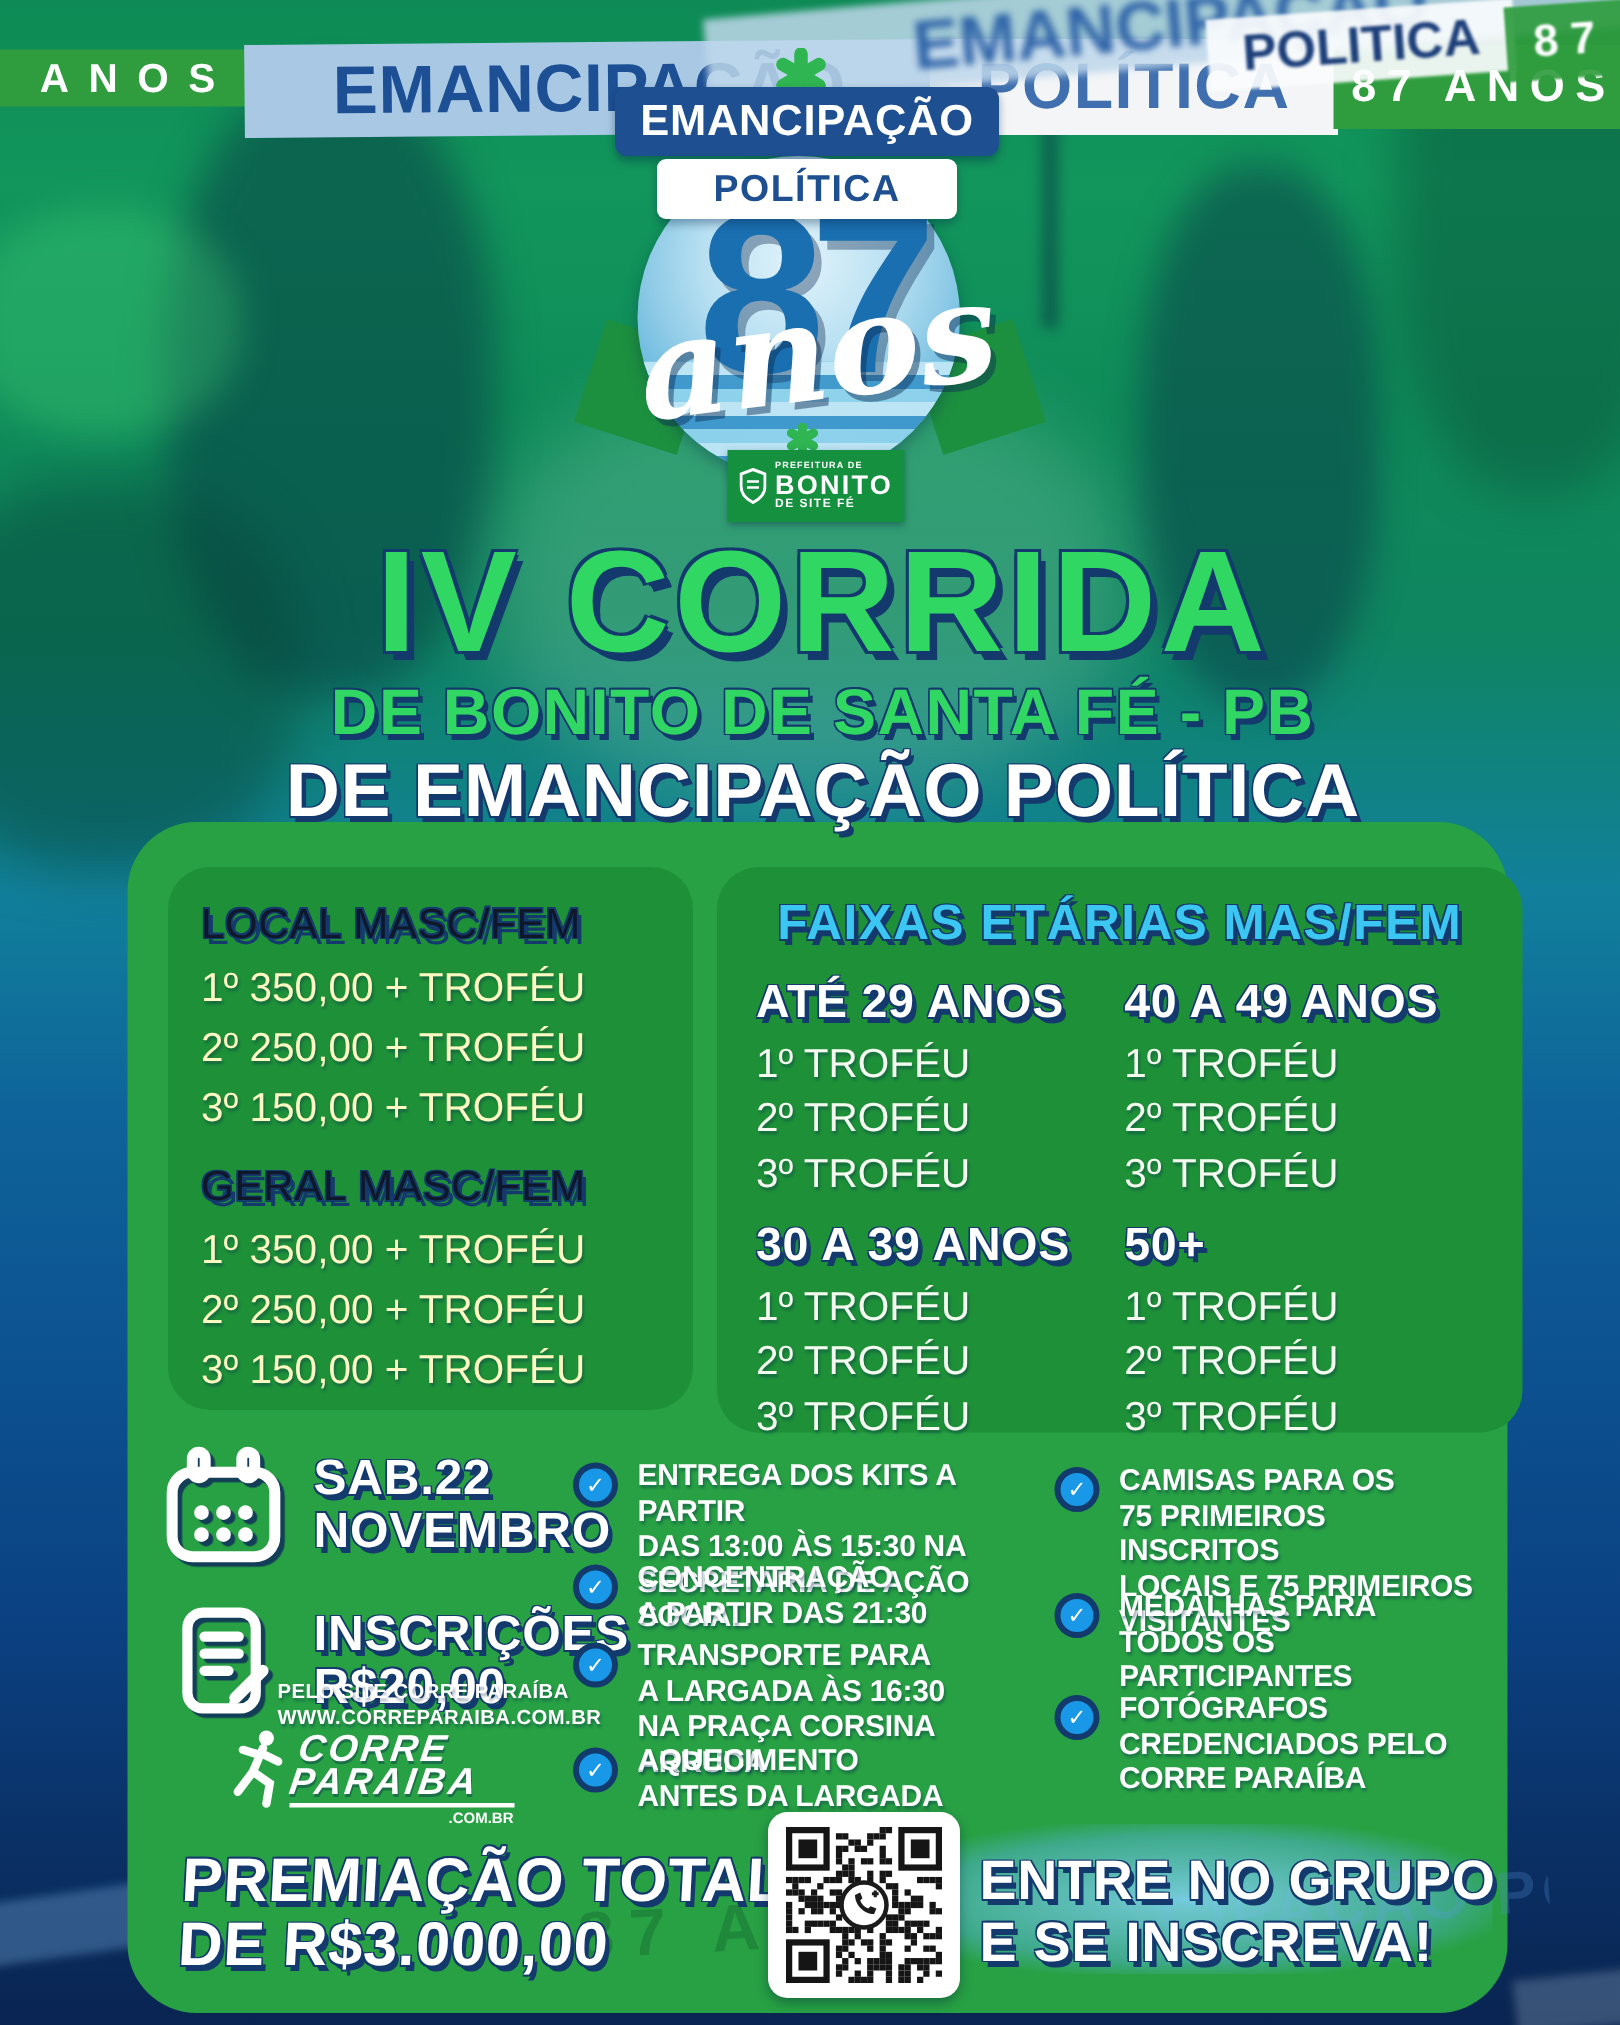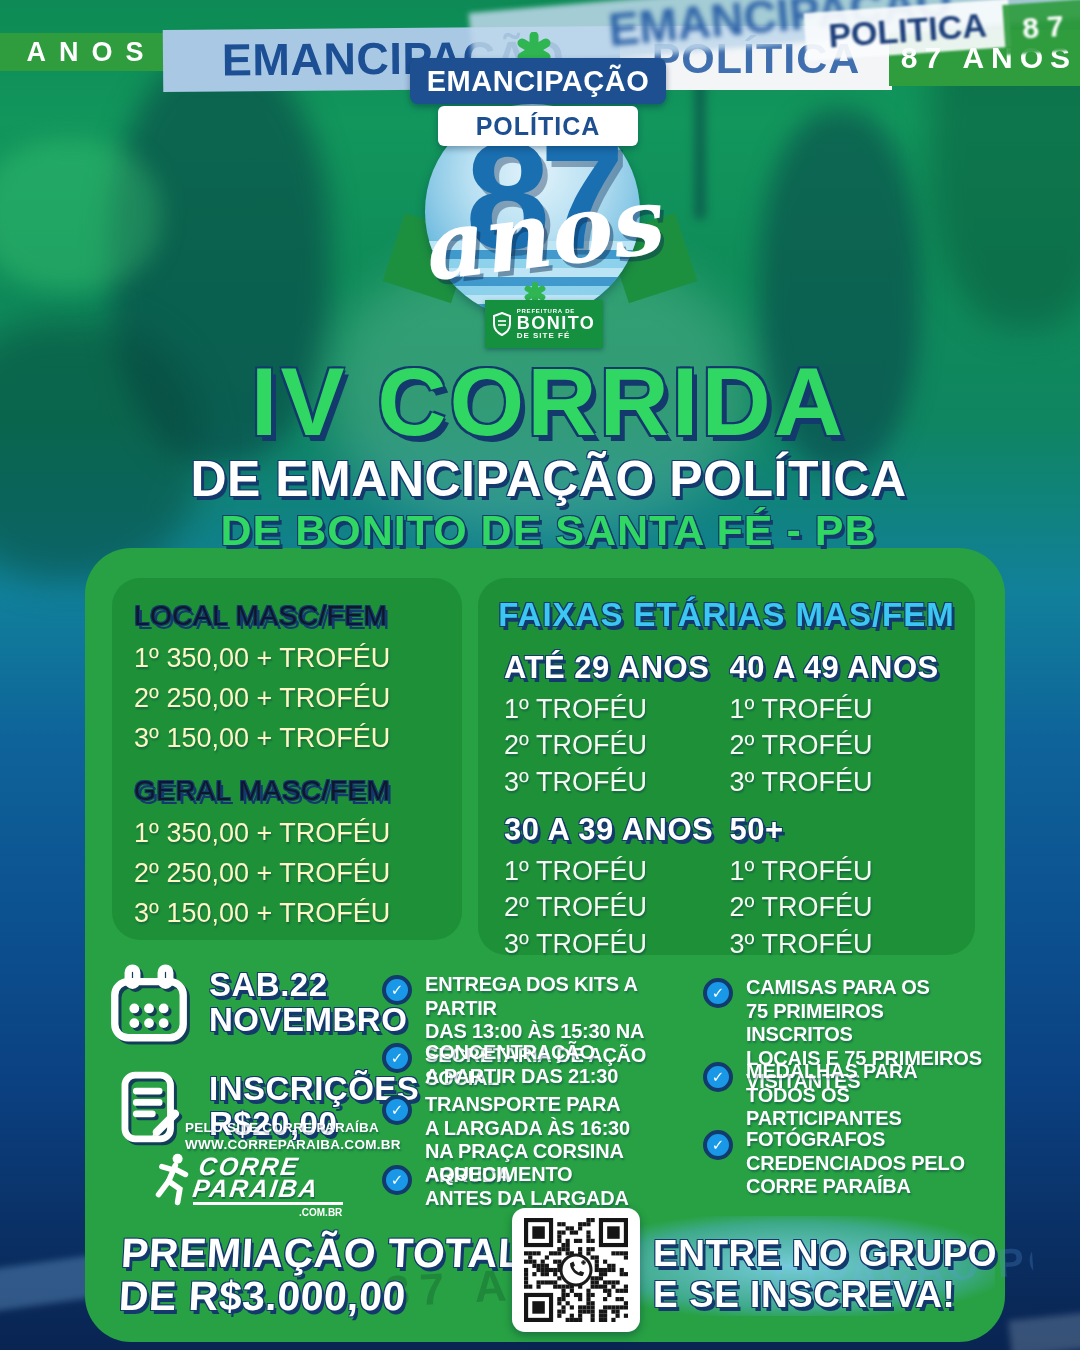--- a/index.html
+++ b/index.html
@@ -113,22 +113,22 @@
       <div style="color:#fff;line-height:1;">
         <div class="b" style="font-size:6px;letter-spacing:.8px;">PREFEITURA DE</div>
         <div class="b" style="font-size:18px;letter-spacing:1.5px;">BONITO</div>
         <div class="b" style="font-size:8px;letter-spacing:1px;">DE SITE FÉ</div>
       </div>
     </div>
   </div>
 
   <div class="abs" style="left:17px;right:0;top:354px;text-align:center;z-index:4;">
     <div class="b outline-sh" style="font-size:96px;line-height:1;color:#30d763;letter-spacing:3px;">IV CORRIDA</div>
+    <div class="b outline-sh-sm" style="font-size:43px;line-height:1.02;color:#30d763;letter-spacing:1px;margin-top:4px;">DE BONITO DE SANTA FÉ - PB</div>
     <div class="b outline-sh-sm" style="font-size:50px;line-height:1.02;color:#fff;letter-spacing:.5px;margin-top:4px;">DE EMANCIPAÇÃO POLÍTICA</div>
-    <div class="b outline-sh-sm" style="font-size:43px;line-height:1.02;color:#30d763;letter-spacing:1px;margin-top:4px;">DE BONITO DE SANTA FÉ - PB</div>
   </div>
 
   <div class="ghost" style="left:-10px;top:1262px;width:110px;height:42px;background:rgba(120,175,220,.35);filter:blur(3px);transform:rotate(-8deg);"></div>
   <div class="ghost" style="left:1010px;top:1316px;width:90px;height:36px;background:rgba(220,235,245,.22);filter:blur(3px);transform:rotate(-6deg);"></div>
 
   <div class="panel">
 
     <div class="ghost" style="left:300px;top:712px;font-size:44px;letter-spacing:10px;color:rgba(9,72,36,.28);">87 ANOS</div>
     <div class="ghost" style="left:688px;top:700px;font-size:40px;letter-spacing:4px;color:rgba(80,140,205,.28);transform:rotate(-4deg);width:260px;overflow:hidden;white-space:nowrap;">CIPAÇÃO POLITICA</div>
 
@@ -140,21 +140,21 @@
         <div class="p-item soft-sh">3º 150,00 + TROFÉU</div>
       </div>
       <div class="p-head outline-sh-sm" style="margin-top:20px;">GERAL MASC/FEM</div>
       <div style="margin-top:10px;">
         <div class="p-item soft-sh">1º 350,00 + TROFÉU</div>
         <div class="p-item soft-sh">2º 250,00 + TROFÉU</div>
         <div class="p-item soft-sh">3º 150,00 + TROFÉU</div>
       </div>
     </div>
 
-    <div class="inner" style="left:393px;top:30px;width:497px;height:377px;padding:18px 0 0 0;box-sizing:border-box;">
+    <div class="inner" style="left:393px;top:30px;width:537px;height:377px;padding:18px 0 0 0;box-sizing:border-box;">
       <div class="b outline-sh-sm" style="text-align:center;font-size:33px;color:#3cc6f2;letter-spacing:1px;">FAIXAS ETÁRIAS MAS/FEM</div>
       <div style="display:grid;grid-template-columns:1fr 1fr;padding:16px 20px 0 26px;">
         <div>
           <div class="age-label outline-sh-sm">ATÉ 29 ANOS</div>
           <div class="age-item soft-sh" style="margin-top:8px;">1º TROFÉU</div>
           <div class="age-item soft-sh">2º TROFÉU</div>
           <div class="age-item soft-sh">3º TROFÉU</div>
           <div class="age-label outline-sh-sm" style="margin-top:14px;">30 A 39 ANOS</div>
           <div class="age-item soft-sh" style="margin-top:8px;">1º TROFÉU</div>
           <div class="age-item soft-sh">2º TROFÉU</div>

